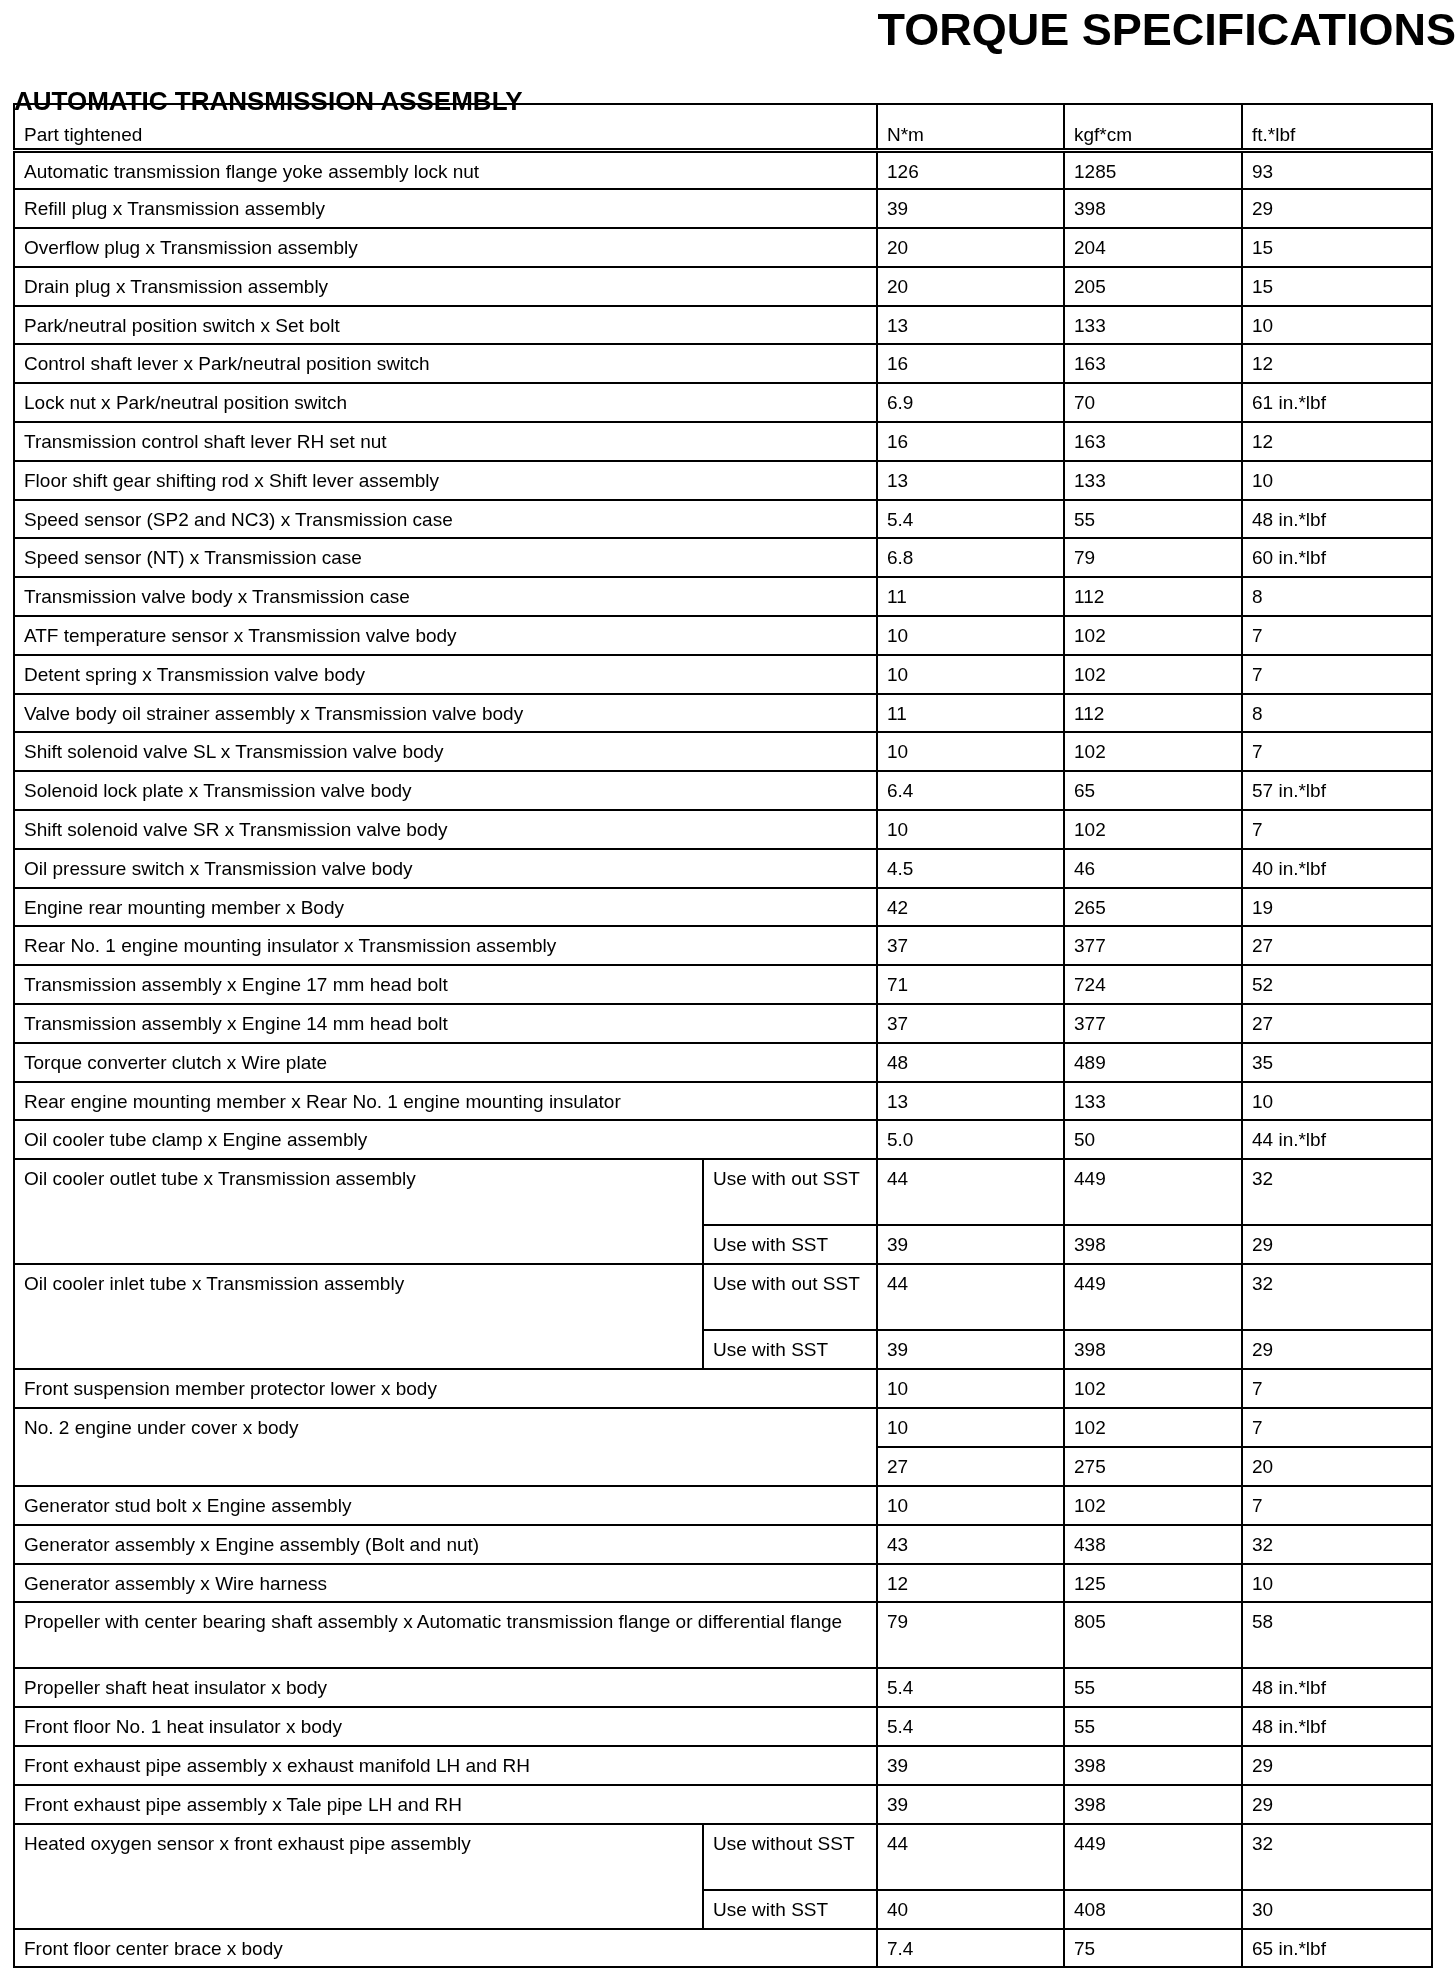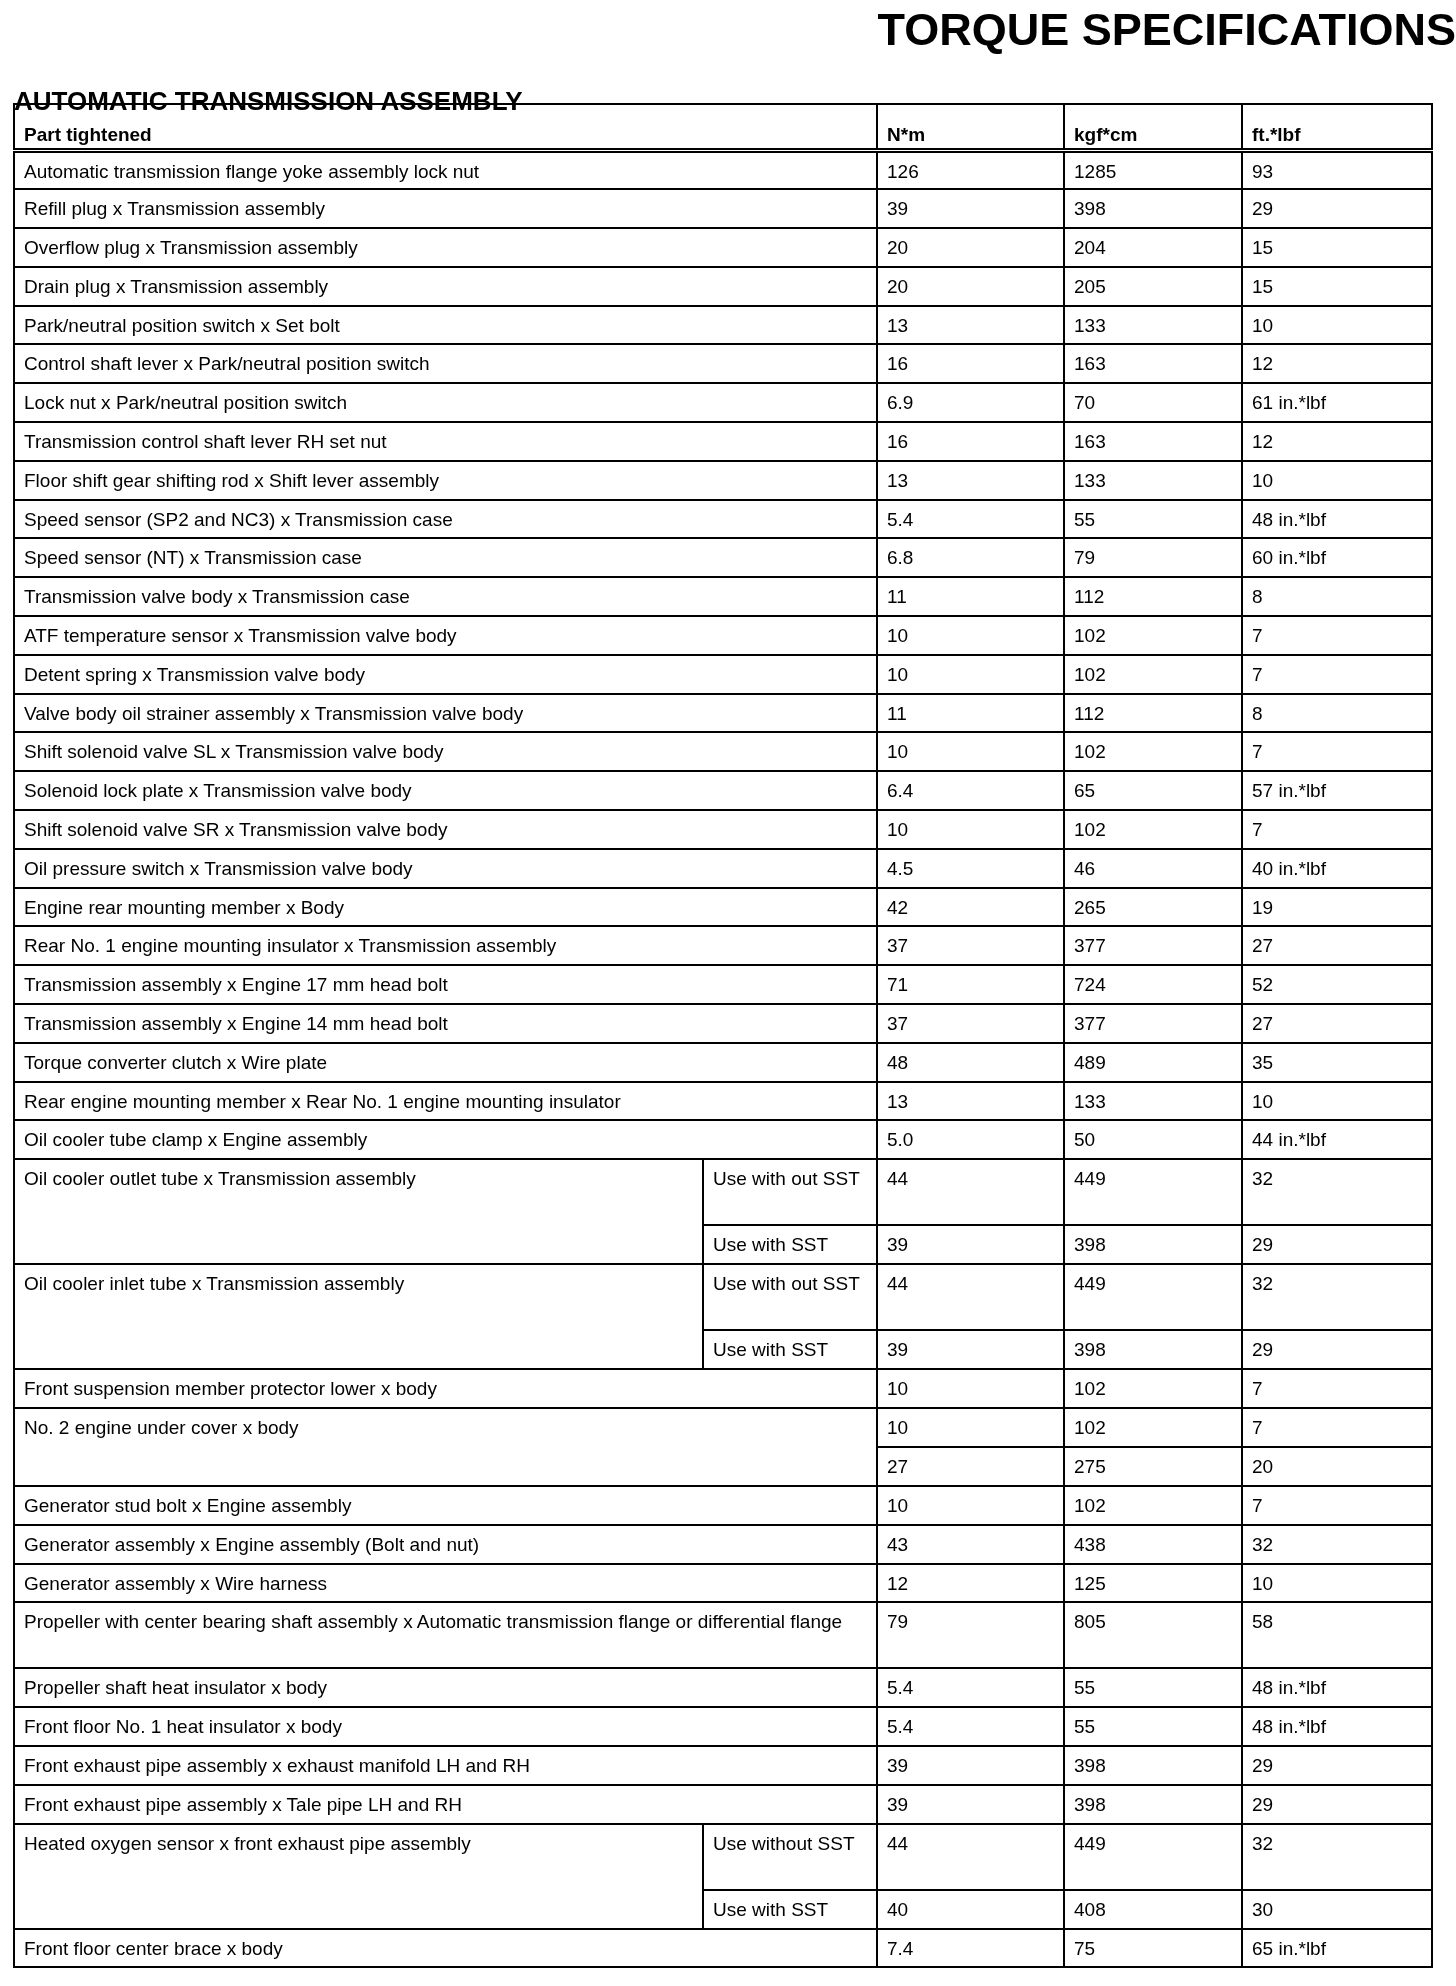--- a/index.html
+++ b/index.html
@@ -18,21 +18,21 @@
   }
   table.spec {
     position: absolute; left: 13px; top: 103px;
     width: 1418px; border-collapse: collapse; table-layout: fixed;
     font-size: 19px; line-height: 27px;
   }
   table.spec td, table.spec th {
     border: 2px solid #000; padding: 5px 10px 0 9px; vertical-align: top;
     text-align: left; box-sizing: border-box; overflow: hidden;
   }
-  table.spec th { font-weight: bold; height: 40px; padding-top: 16px; border-bottom: 5px double #000; }
+  table.spec th { font-weight: normal; height: 40px; padding-top: 16px; border-bottom: 5px double #000; }
   table.spec tr.single td { height: 38.8px; }
   table.spec tr.sub td { height: 39px; }
   table.spec tr.tall td { height: 66px; }
   .col-part { width: 689px; }
   .col-cond { width: 174px; }
   .col-nm { width: 187px; }
   .col-kgf { width: 178px; }
   .col-ft { width: 190px; }
 </style>
 </head>

